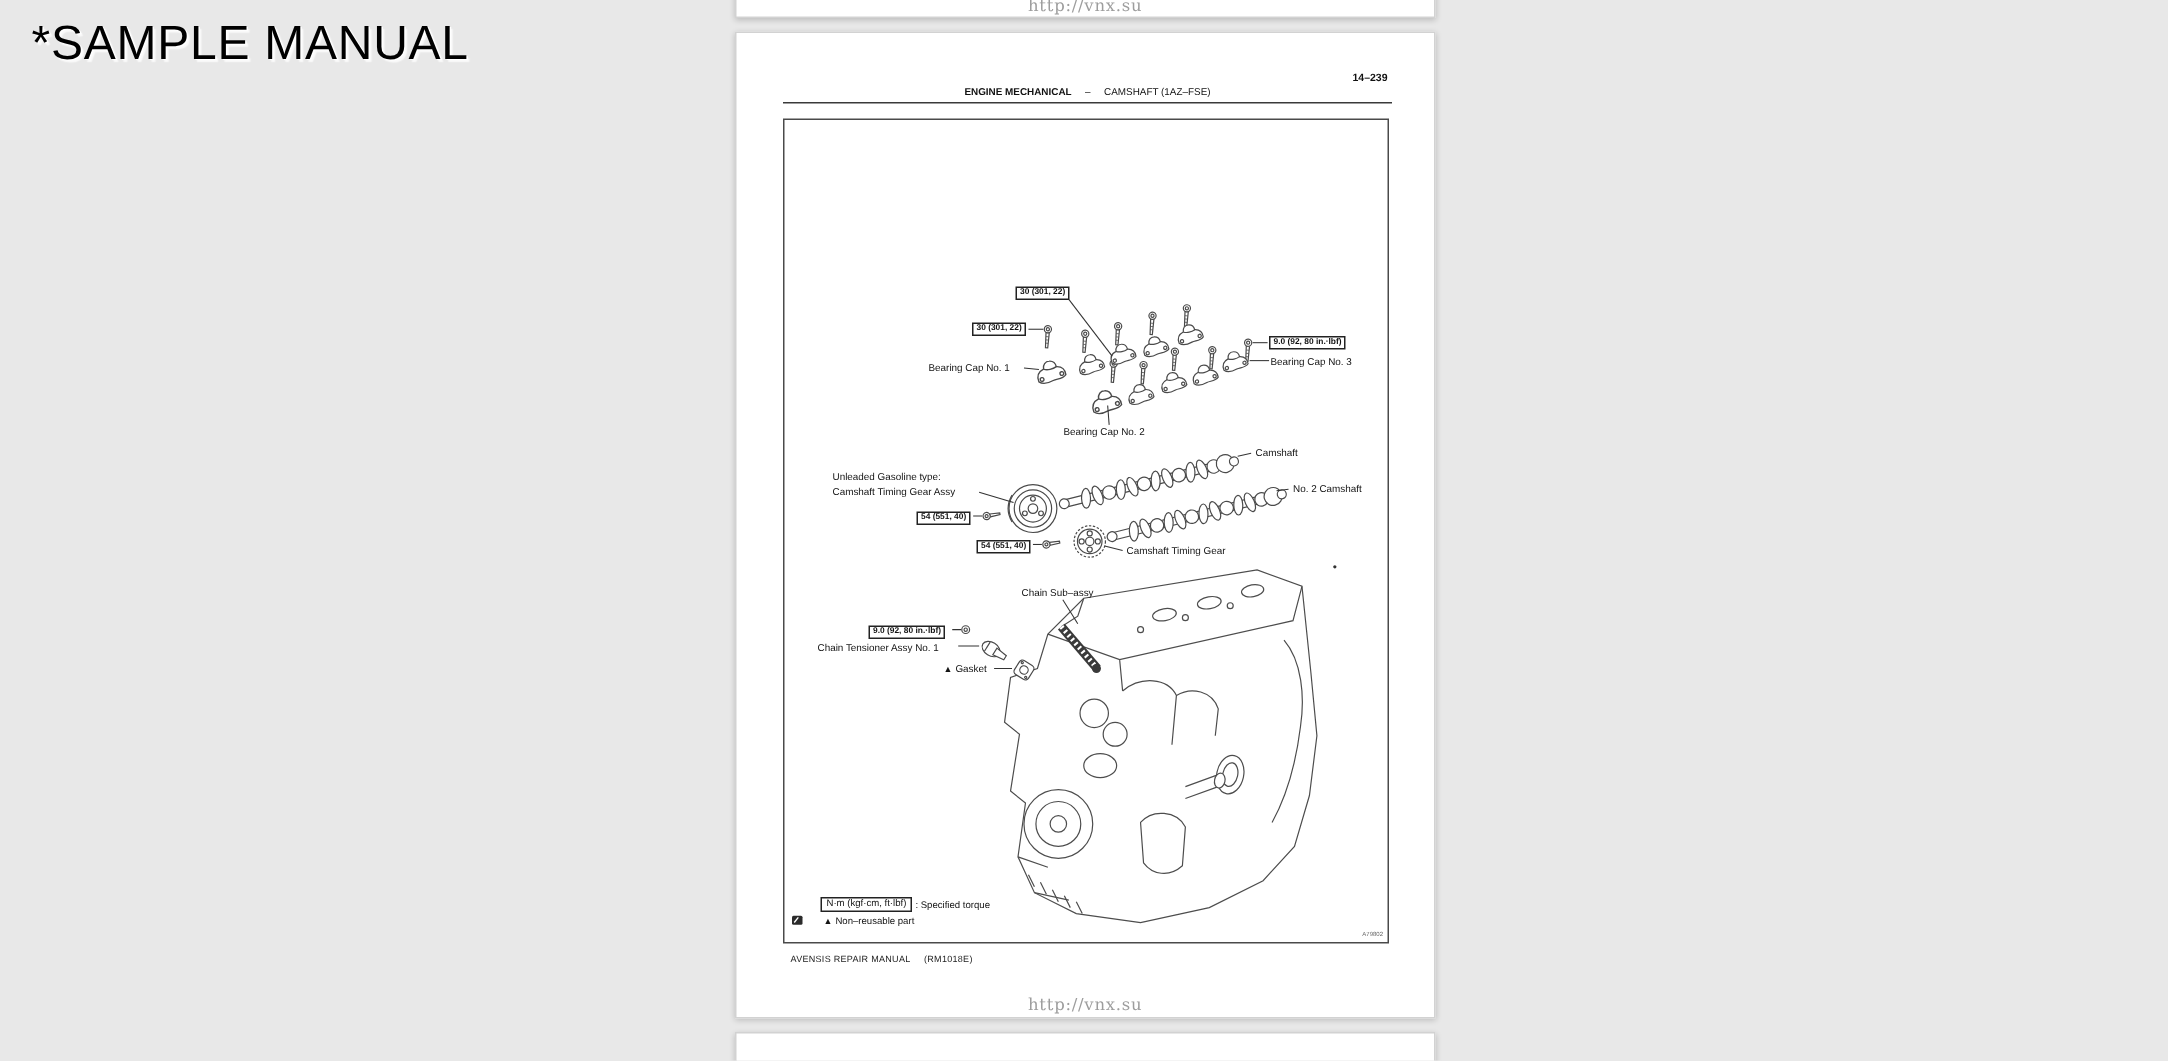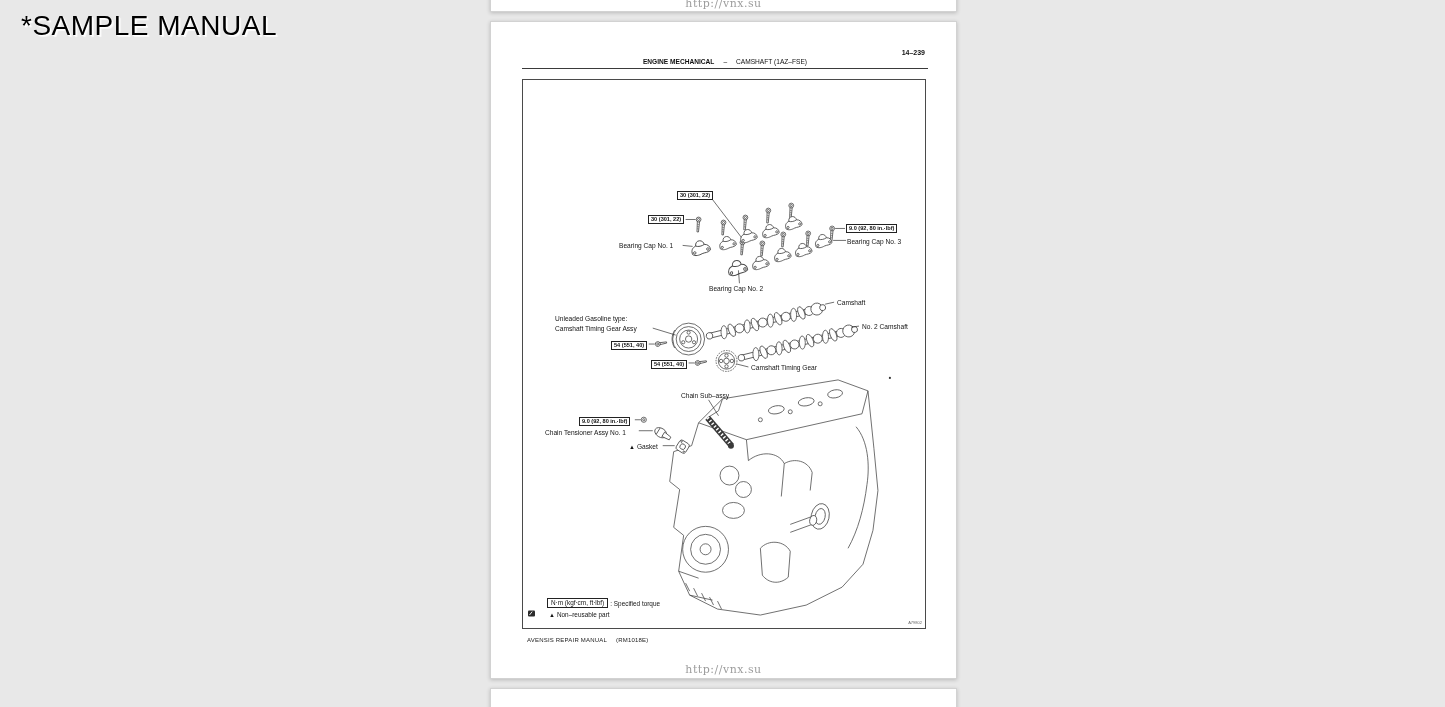--- a/index.html
+++ b/index.html
@@ -1,20 +1,20 @@
 <!DOCTYPE html>
 <html><head>
 <meta charset="utf-8">
 <style>
   html,body{margin:0;padding:0;}
   body{width:1445px;height:707px;background:#e8e8e8;font-family:"Liberation Sans",sans-serif;overflow:hidden;}
   .stage{position:relative;width:1445px;height:707px;overflow:hidden;}
 
   
-  .sample-mark{position:absolute;left:21px;top:10px;font-size:28px;letter-spacing:.5px;color:#000;
+  .sample-mark{position:absolute;left:21px;top:10px;font-size:32px;letter-spacing:.5px;color:#000;
     text-shadow:1px 1px 0 #fff,2px 2px 1px rgba(255,255,255,.8);}
 
   
   .page{position:absolute;left:490px;width:467px;background:#fff;border:1px solid #d2d2d2;
     box-shadow:0 1px 4px rgba(0,0,0,.20);box-sizing:border-box;}
   .page-top{top:-40px;height:52px;}
   .page-main{top:21px;height:658px;}
   .page-bottom{top:688px;height:60px;}
   .vnx{position:absolute;left:0;right:0;text-align:center;font-family:"DejaVu Serif",serif;
     font-size:11px;color:#9d9d9d;letter-spacing:.5px;}

